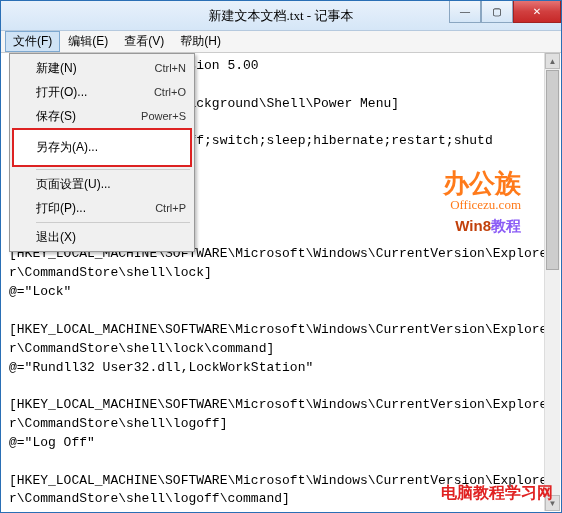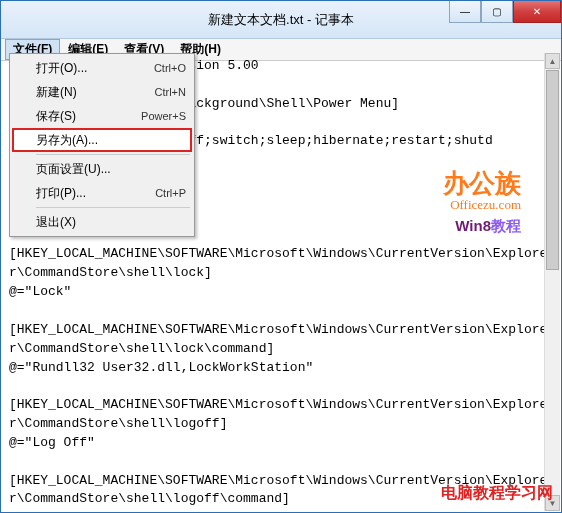--- a/index.html
+++ b/index.html
@@ -1,37 +1,37 @@
 <!DOCTYPE html>
 <html><head>
 <meta charset="utf-8">
 <style>
 * { margin: 0; padding: 0; box-sizing: border-box; }
 body { font-family: "Microsoft YaHei", "SimSun", sans-serif; font-size: 12px; background: #fff; }
 .window { width: 562px; height: 513px; position: relative; border: 1px solid #2a6fb5; overflow: hidden; }
-.titlebar { height: 38px; background: linear-gradient(#e8f1fb, #d5e6f7); display: flex; align-items: center; position: relative; border-bottom: 1px solid #b5c9de; }
+.titlebar { height: 30px; background: linear-gradient(#e8f1fb, #d5e6f7); display: flex; align-items: center; position: relative; border-bottom: 1px solid #b5c9de; font-family: Liberation Serif, serif; }
 .title-text { position: absolute; left: 50%; transform: translateX(-50%); font-size: 13px; color: #000; }
 .win-controls { position: absolute; right: 0; top: 0; display: flex; height: 22px; }
 .win-btn { width: 32px; height: 22px; display: flex; align-items: center; justify-content: center; border: 1px solid #8aa6c1; border-top: none; font-size: 10px; background: linear-gradient(#f0f5fb, #d5e6f7); }
 .win-btn.close { background: linear-gradient(#e57373, #d13f3f, #c62828); color: #fff; width: 48px; border-color: #a02222; }
 .menubar { height: 22px; background: #f5f5f5; border-bottom: 1px solid #ccc; display: flex; align-items: center; padding-left: 4px; }
-.menu-item { padding: 2px 8px; cursor: default; font-weight: bold; }
+.menu-item { padding: 2px 8px; cursor: default; }
 .menu-item.open { background: #d0e3f5; border: 1px solid #7da8d0; padding: 1px 7px; }
 .dropdown { position: absolute; top: 52px; left: 8px; width: 186px; background: #f0f0f0; border: 1px solid #999; box-shadow: 2px 2px 3px rgba(0,0,0,0.25); z-index: 100; padding: 2px; }
 .dd-item { display: flex; align-items: center; height: 24px; padding: 0 6px 0 24px; position: relative; }
 .dd-item .lbl { flex: 1; }
 .dd-item .sc { color: #333; font-size: 11px; }
-.dd-item.hl { border: 2px solid #d22; background: #fff; padding: 0 4px 0 22px; height: 24px; }
+.dd-item.hl { border: 2px solid #d22; background: #fff; padding: 0 4px 0 22px; height: 39px; }
 .dd-sep { height: 1px; background: #ccc; margin: 2px 2px 2px 24px; }
 .content { position: absolute; top: 52px; left: 0; right: 0; bottom: 0; padding: 4px 8px; font-family: "SimSun", "Courier New", monospace; font-size: 13px; line-height: 1.45; white-space: pre-wrap; word-break: break-all; overflow: hidden; }
 .watermark1 { position: absolute; top: 165px; right: 40px; text-align: right; z-index: 50; }
 .wm-big { font-size: 26px; font-weight: bold; color: #ff7a1a; font-family: "Microsoft YaHei", sans-serif; }
 .wm-sub { font-size: 13px; color: #ff7a1a; font-family: Liberation Serif, serif; margin-top: -4px; }
 .wm-win8 { font-size: 15px; font-weight: bold; margin-top: 4px; }
-.wm-win8 .b { color: #701a75; }
+.wm-win8 .b { color: #c2410c; }
 .wm-win8 .r { color: #8b5cf6; }
 .watermark2 { position: absolute; bottom: 8px; right: 8px; font-size: 16px; font-weight: bold; color: #e02222; font-family: "Microsoft YaHei", sans-serif; z-index: 50; }
 .scrollbar-v { position: absolute; right: 1px; top: 52px; bottom: 1px; width: 16px; background: #f0f0f0; border-left: 1px solid #ddd; }
 .sb-btn { height: 16px; background: #e0e0e0; border: 1px solid #bbb; display: flex; align-items: center; justify-content: center; font-size: 8px; color: #666; }
 .sb-thumb { position: absolute; top: 17px; left: 1px; right: 1px; height: 200px; background: #cdcdcd; border: 1px solid #aaa; }
 </style>
 </head>
 <body>
 
 <div class="window">
@@ -75,26 +75,26 @@
 @="Shutdown -l"</span></div>
 
   <div class="scrollbar-v">
     <div class="sb-btn">▲</div>
     <div class="sb-thumb"></div>
     <div class="sb-btn" style="position:absolute;bottom:0;left:0;right:0">▼</div>
   </div>
 
   <div class="dropdown">
     <div class="dd-item">
+      <span class="lbl">新建(N)</span>
+      <span class="sc">Ctrl+N</span>
+    </div>
+    <div class="dd-item">
       <span class="lbl">打开(O)...</span>
       <span class="sc">Ctrl+O</span>
-    </div>
-    <div class="dd-item">
-      <span class="lbl">新建(N)</span>
-      <span class="sc">Ctrl+N</span>
     </div>
     <div class="dd-item">
       <span class="lbl">保存(S)</span>
       <span class="sc">Power+S</span>
     </div>
     <div class="dd-item hl">
       <span class="lbl">另存为(A)...</span>
       <span class="sc"></span>
     </div>
     <div class="dd-sep"></div>

